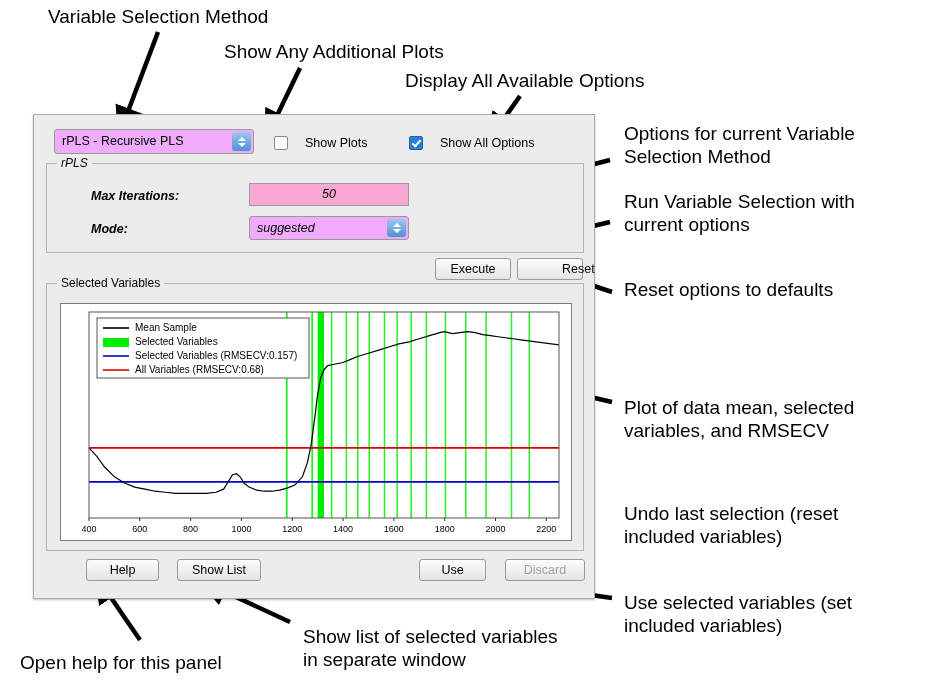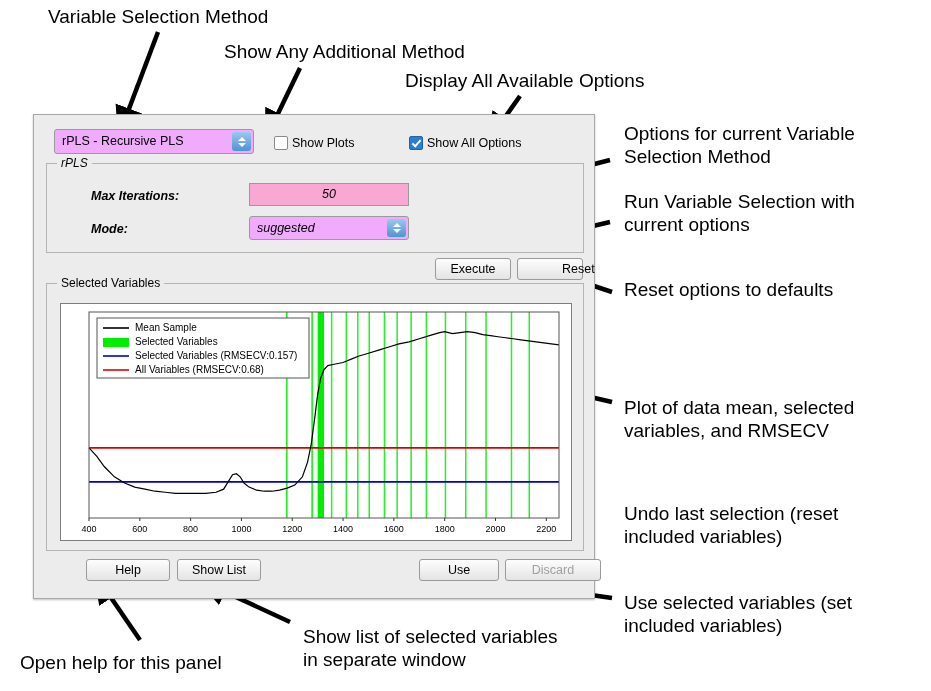--- a/index.html
+++ b/index.html
@@ -89,21 +89,21 @@
     border-left: 4px solid transparent;
     border-right: 4px solid transparent;
   }
   .combo .arrowbox .up { border-bottom: 4px solid #ffffff; margin-bottom: 2px; }
   .combo .arrowbox .dn { border-top: 4px solid #ffffff; }
 
   .chk-wrap {
     position: absolute;
     display: flex;
     align-items: center;
-    gap: 4px;
+    gap: 17px;
     font-size: 12.5px;
     color: #000;
   }
   .chkbox {
     width: 14px; height: 14px;
     border: 1px solid #8a8a8a;
     background: #ffffff;
     border-radius: 2px;
     box-sizing: border-box;
     position: relative;
@@ -207,21 +207,21 @@
   .plot-legend-text {
     font-size: 10px;
     fill: #000;
     font-family: "Liberation Sans", sans-serif;
   }
 </style>
 </head>
 <body>
 
 <div class="annot" style="left:48px;  top:5px;">Variable Selection Method</div>
-<div class="annot" style="left:224px; top:40px;">Show Any Additional Method</div>
+<div class="annot" style="left:224px; top:40px;">Show Any Additional Plots</div>
 <div class="annot" style="left:405px; top:69px;">Display All Available Options</div>
 <div class="annot" style="left:624px; top:122px;">Options for current Variable
 Selection Method</div>
 <div class="annot" style="left:624px; top:190px;">Run Variable Selection with
 current options</div>
 <div class="annot" style="left:624px; top:278px;">Reset options to defaults</div>
 <div class="annot" style="left:624px; top:396px;">Plot of data mean, selected
 variables, and RMSECV</div>
 <div class="annot" style="left:624px; top:502px;">Undo last selection (reset
 included variables)</div>
@@ -347,18 +347,18 @@
         <text x="74" y="27" class="plot-legend-text">Mean Sample</text>
         <rect x="42" y="34" width="26" height="9" fill="#00ee00"></rect>
         <text x="74" y="41" class="plot-legend-text">Selected Variables</text>
         <line x1="42" y1="52" x2="68" y2="52" stroke="#0000cc" stroke-width="1.6"></line>
         <text x="74" y="55" class="plot-legend-text">Selected Variables (RMSECV:0.157)</text>
         <line x1="42" y1="66" x2="68" y2="66" stroke="#dd0000" stroke-width="1.6"></line>
         <text x="74" y="69" class="plot-legend-text">All Variables (RMSECV:0.68)</text>
       </svg>
   </div>
 
-  <div class="btn" style="left:52px;  top:444px; width:84px;">Help</div>
+  <div class="btn" style="left:52px;  top:444px; width:73px;">Help</div>
   <div class="btn" style="left:143px; top:444px; width:84px;">Show List</div>
-  <div class="btn" style="left:385px; top:444px; width:80px;">Use</div>
-  <div class="btn disabled" style="left:471px; top:444px; width:96px;">Discard</div>
+  <div class="btn" style="left:385px; top:444px; width:67px;">Use</div>
+  <div class="btn disabled" style="left:471px; top:444px; width:80px;">Discard</div>
 
 </div>
 
 </body></html>

